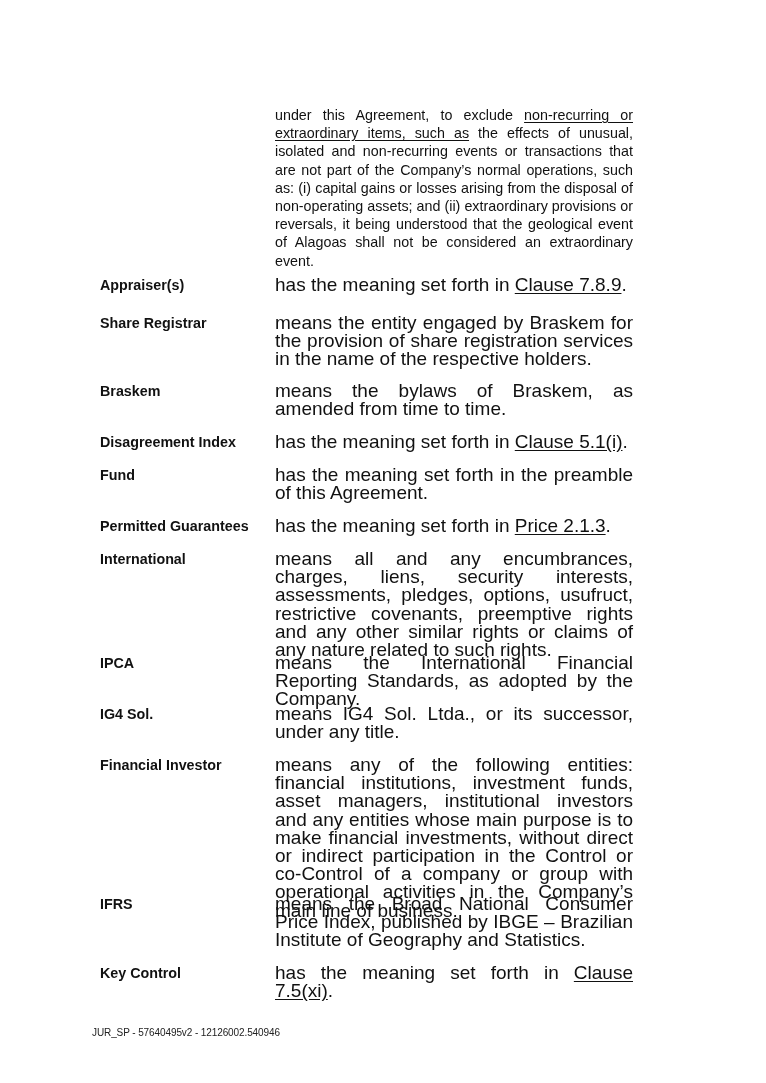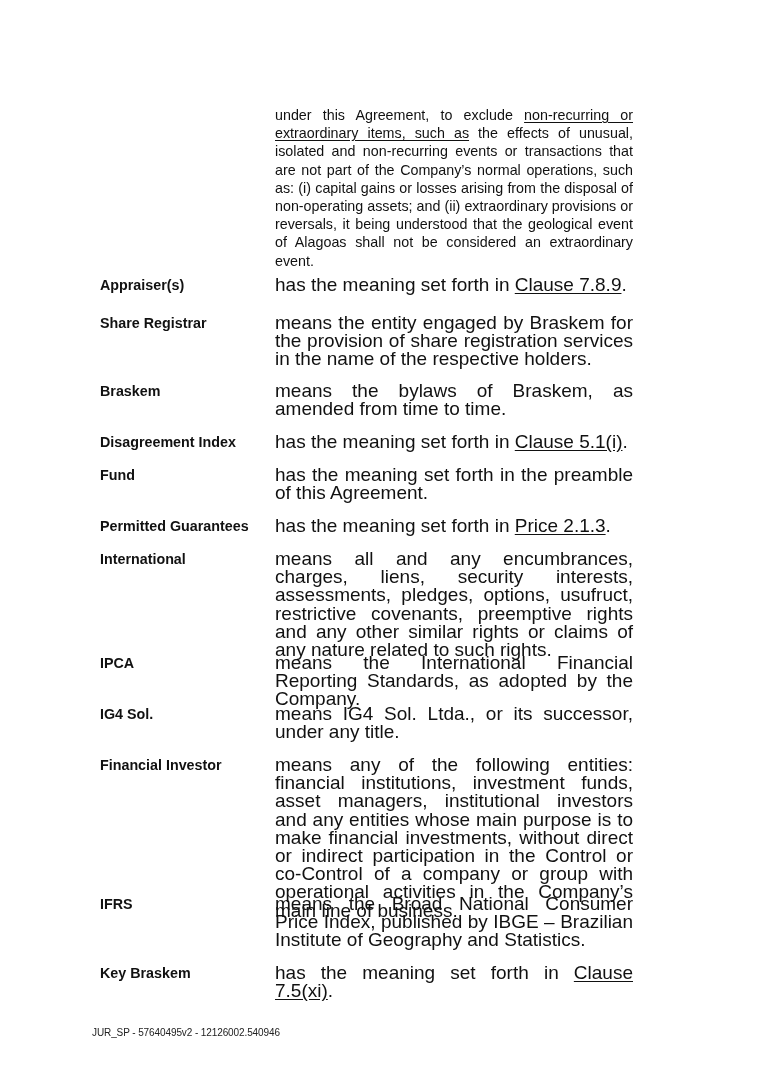--- a/index.html
+++ b/index.html
@@ -84,18 +84,18 @@
     <div class="term">Financial Investor</div>
     <div class="def">means any of the following entities: financial institutions, investment funds, asset managers, institutional investors and any entities whose main purpose is to make financial investments, without direct or indirect participation in the Control or co-Control of a company or group with operational activities in the Company’s main line of business.</div>
   </div>
 
   <div class="entry" style="top:883px">
     <div class="term">IFRS</div>
     <div class="def">means the Broad National Consumer Price Index, published by IBGE – Brazilian Institute of Geography and Statistics.</div>
   </div>
 
   <div class="entry" style="top:952px">
-    <div class="term">Key Braskem</div>
+    <div class="term">Key Control</div>
     <div class="def"><span>has the meaning set forth in </span><u>Clause 7.5(xi)</u><span>.</span></div>
   </div>
 
   <div class="footer">JUR_SP - 57640495v2 - 12126002.540946</div>
 </div>
 
 </body></html>

